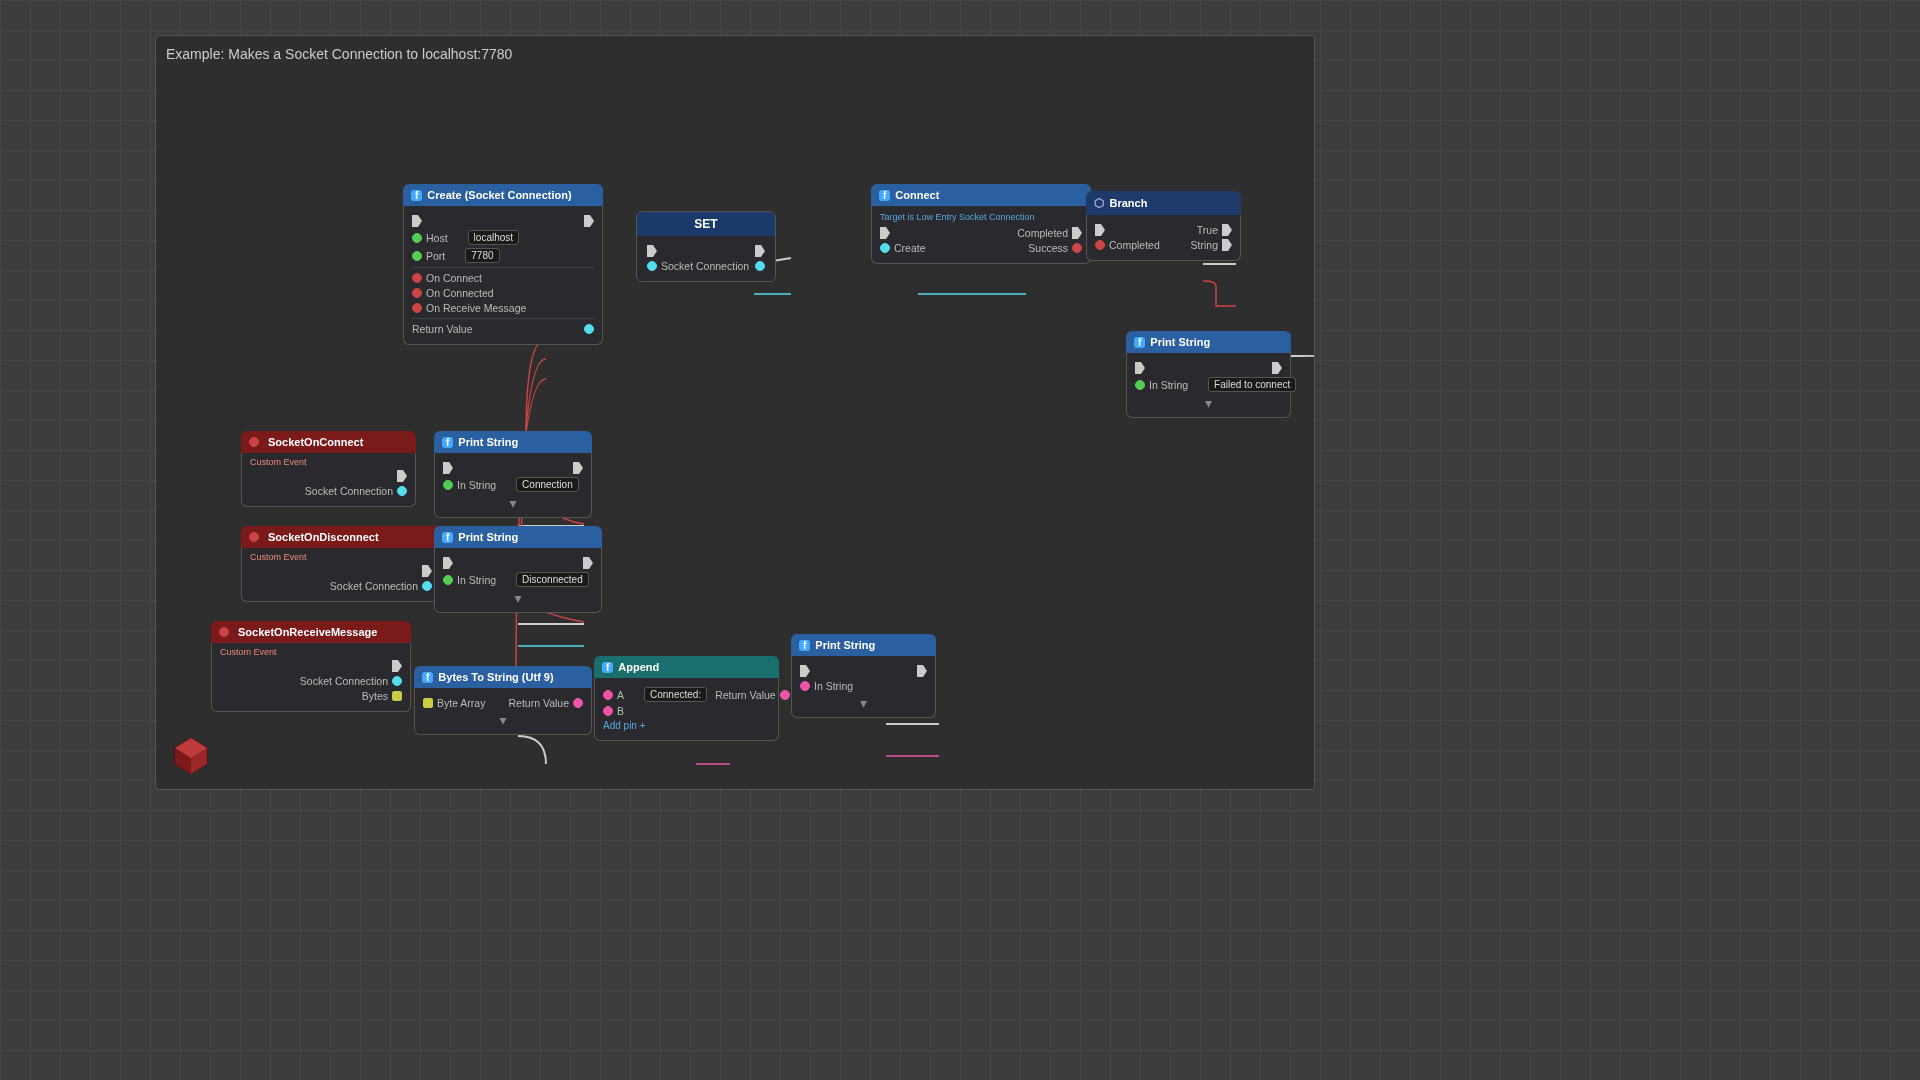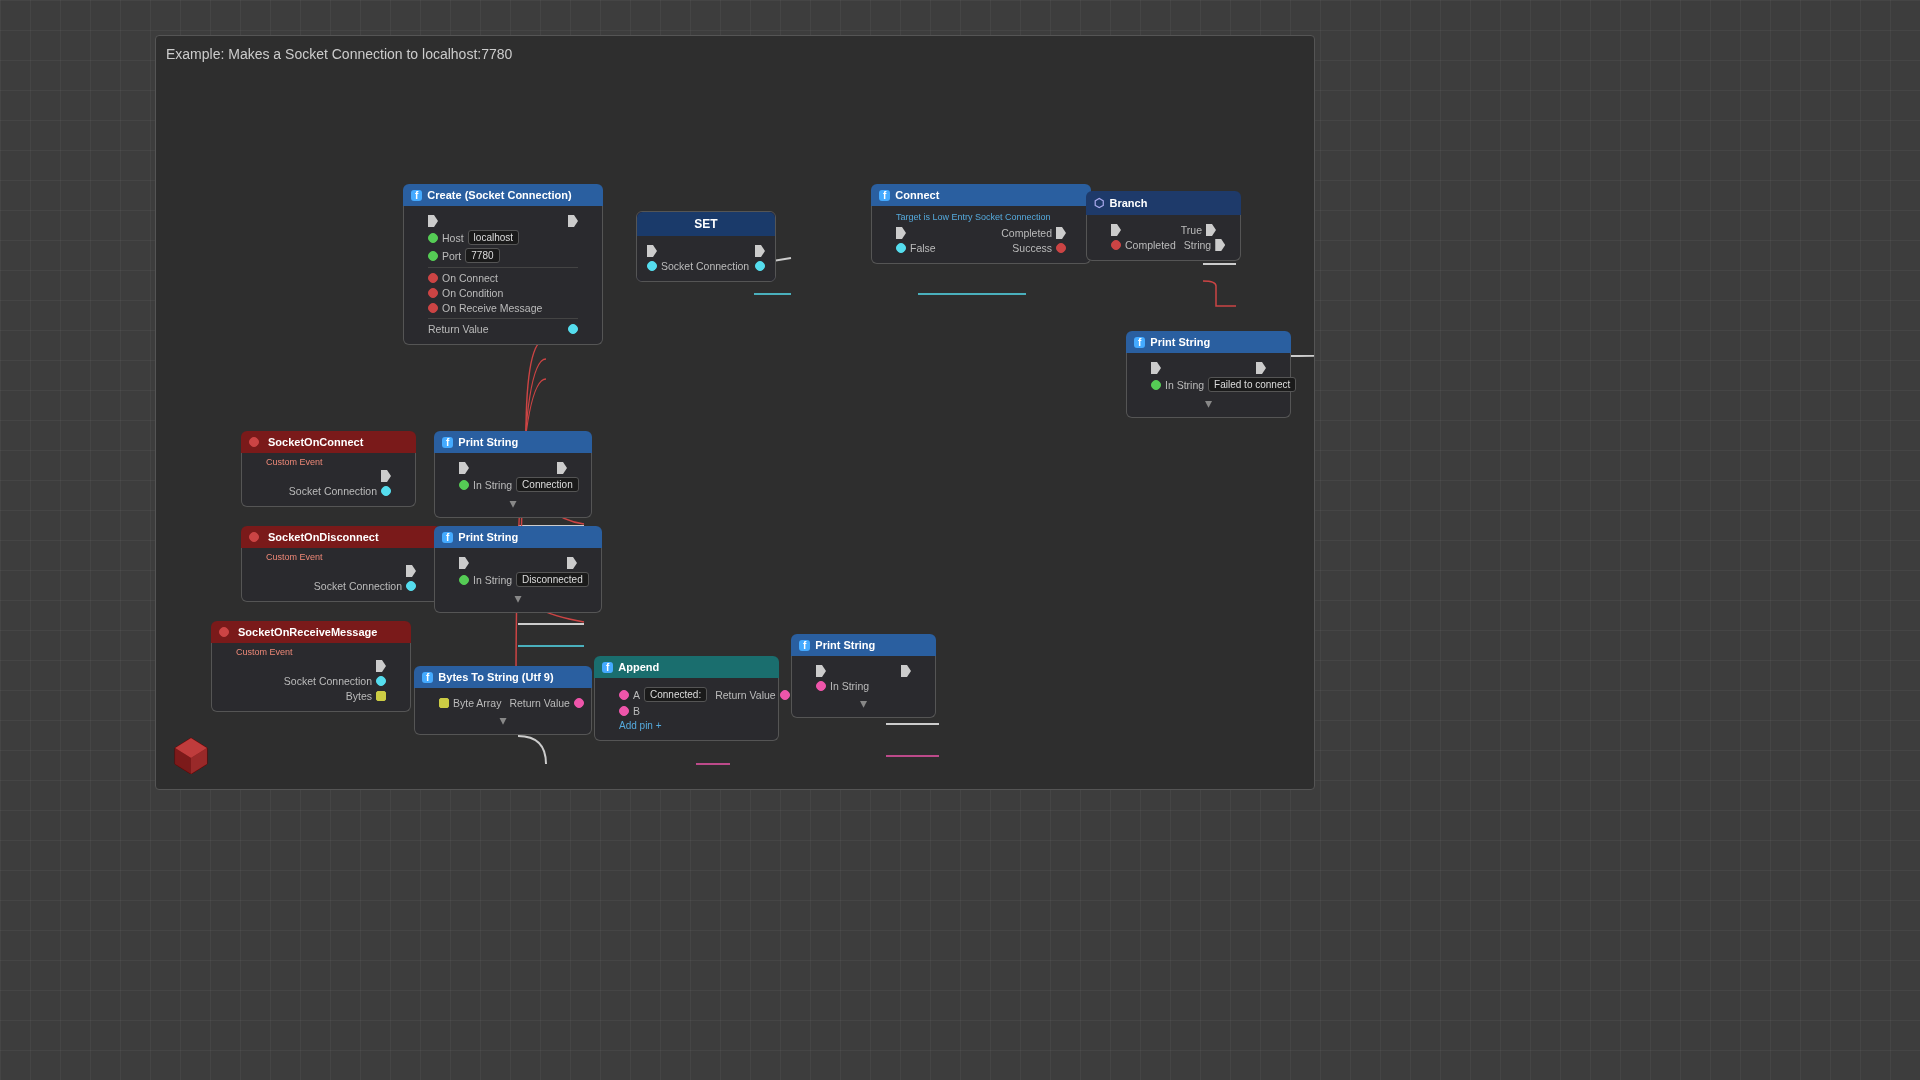--- a/index.html
+++ b/index.html
@@ -55,21 +55,21 @@
       gap: 5px;
       font-size: 11px;
       font-weight: 600;
       color: #fff;
     }
     .node-body {
       background: #2a2a2e;
       border: 1px solid #555;
       border-top: none;
       border-radius: 0 0 6px 6px;
-      padding: 6px 24px;
+      padding: 6px 8px;
     }
     .node-row {
       display: flex;
       align-items: center;
       margin: 3px 0;
       gap: 4px;
       font-size: 10.5px;
       white-space: nowrap;
     }
     .pin {
@@ -98,20 +98,21 @@
       font-size: 10.5px;
       color: #bbb;
     }
     .value-box {
       background: #1a1a1a;
       border: 1px solid #555;
       border-radius: 3px;
       padding: 1px 5px;
       font-size: 10px;
       color: #ddd;
+      margin-left: 16px;
     }
     
     .header-blue { background: #2a5fa0; }
     .header-teal { background: #1a6e6e; }
     .header-dark-blue { background: #1e3a6a; }
     .header-red { background: #7a1a1a; }
     
     .set-node {
       position: absolute;
       background: #222233;
@@ -239,21 +240,21 @@
         <span class="pin-label">Port</span>
         <span class="value-box">7780</span>
       </div>
       <hr class="node-divider">
       <div class="node-row">
         <span class="pin" style="background:#c44;border-color:#c44;"></span>
         <span class="pin-label">On Connect</span>
       </div>
       <div class="node-row">
         <span class="pin" style="background:#c44;border-color:#c44;"></span>
-        <span class="pin-label">On Condition</span>
+        <span class="pin-label">On Connected</span>
       </div>
       <div class="node-row">
         <span class="pin" style="background:#c44;border-color:#c44;"></span>
         <span class="pin-label">On Receive Message</span>
       </div>
       <hr class="node-divider">
       <div class="node-row">
         <span class="pin-label">Return Value</span>
         <span class="pin" style="background:#5de;border-color:#5de;margin-left:auto;"></span>
       </div>
@@ -286,21 +287,21 @@
     <div class="node-body" style="font-size:9px;">
       <div style="color:#5ad;font-size:9px;padding-bottom:2px;">Target is Low Entry Socket Connection</div>
       <div class="node-row">
         <span class="pin-exec"></span>
         <span style="flex:1"></span>
         <span class="pin-label">Completed</span>
         <span class="pin-exec pin-exec-out"></span>
       </div>
       <div class="node-row">
         <span class="pin" style="background:#5de;border-color:#5de;"></span>
-        <span class="pin-label">False</span>
+        <span class="pin-label">Create</span>
         <span style="flex:1"></span>
         <span class="pin-label">Success</span>
         <span class="pin" style="background:#c44;border-color:#c44;"></span>
       </div>
     </div>
   </div>
 
   <div class="node" style="left:930px; top:155px; width:155px;">
     <div class="node-header header-dark-blue">
       <span style="color:#aae;font-size:12px;">⬡</span>

